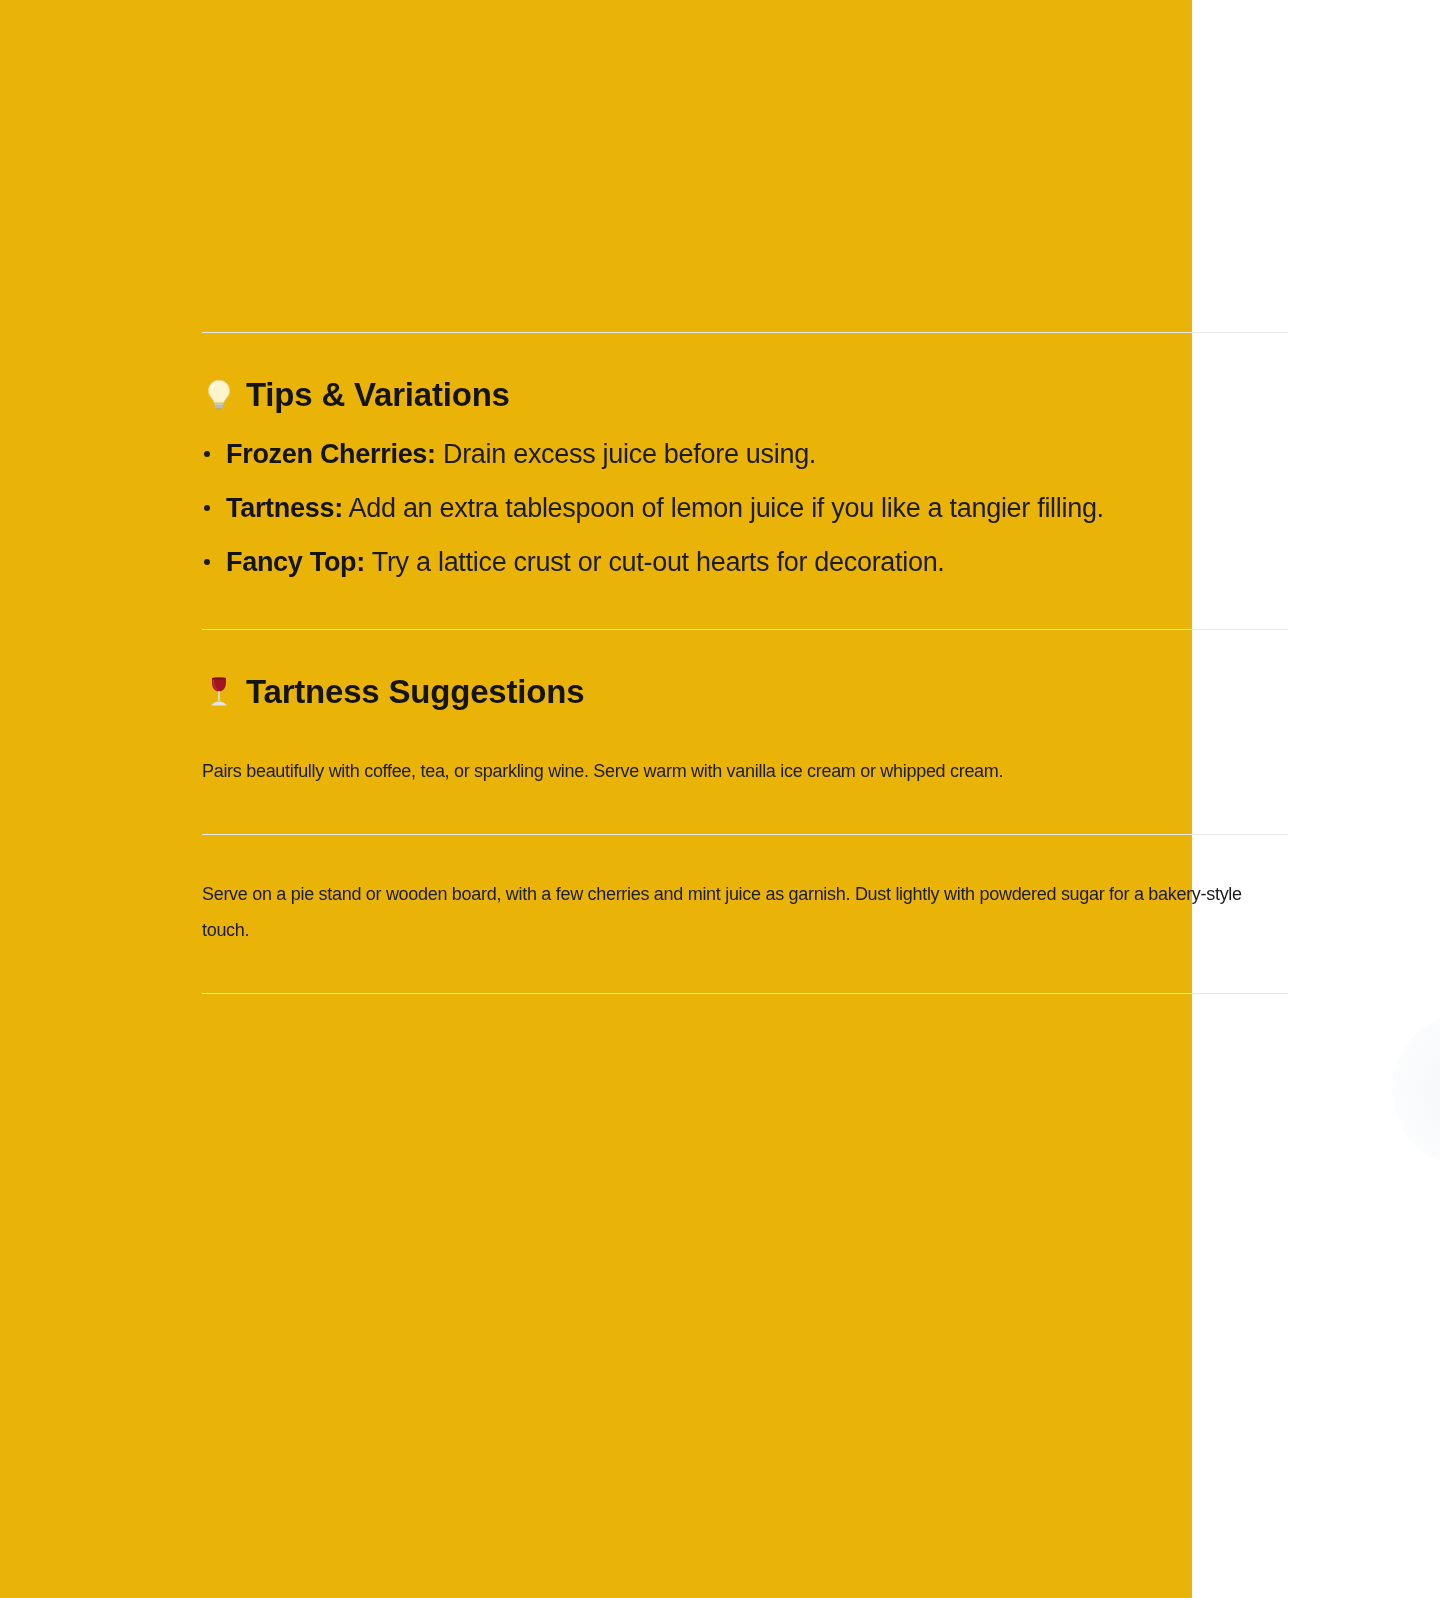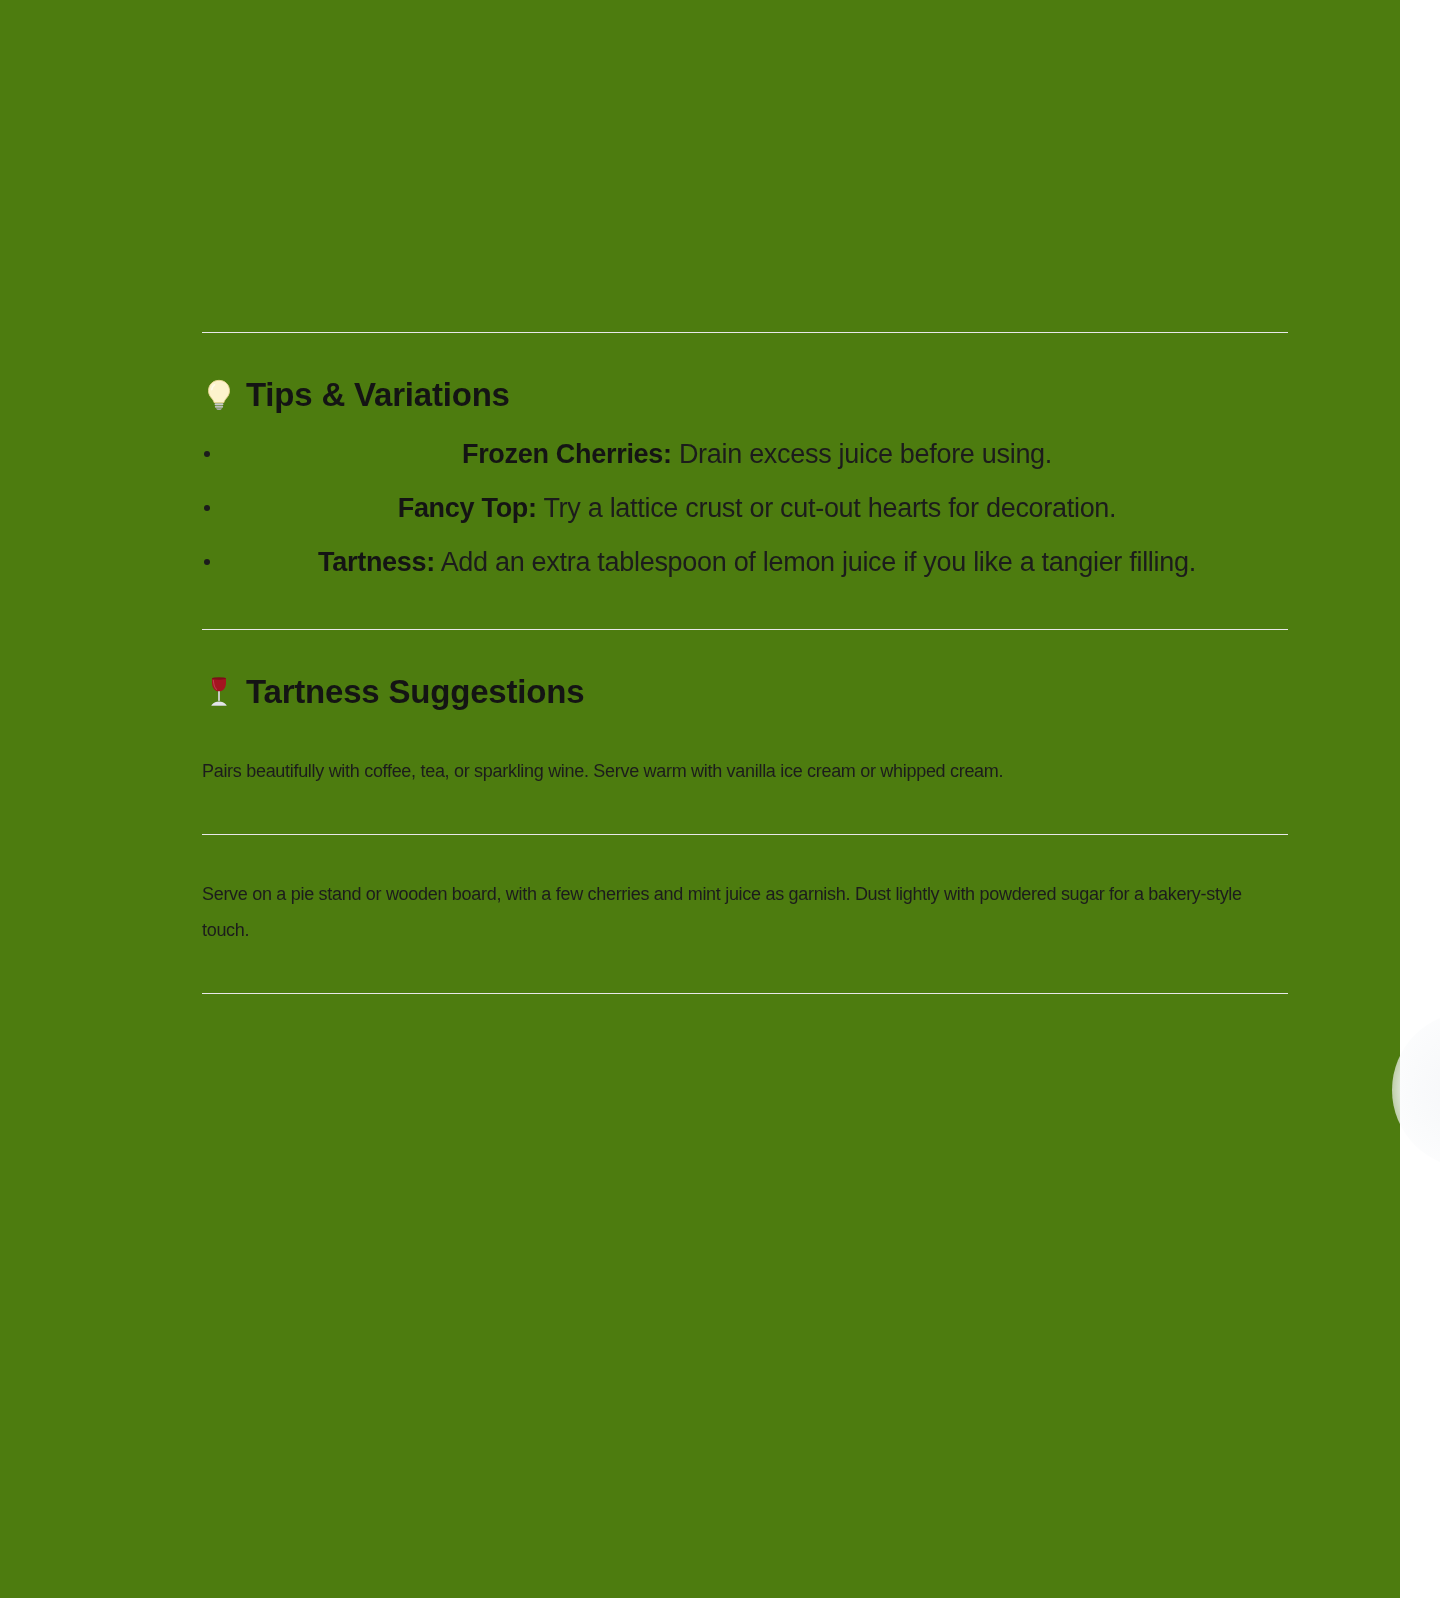--- a/index.html
+++ b/index.html
@@ -7,23 +7,24 @@
     padding: 0;
     background: #ffffff;
     width: 1440px;
     height: 1598px;
     overflow: hidden;
     font-family: "Liberation Sans", sans-serif;
     -webkit-font-smoothing: antialiased;
   }
   .page {
     position: relative;
-    width: 1400px;
+    width: 1180px;
     height: 1598px;
-    background: #4d7c0f;
+    background: #eab308;
+    padding-left: 12px;
   }
   .content {
     position: absolute;
     left: 202px;
     top: 0;
     width: 1086px;
     padding-top: 332px;
     color: #1c1c1c;
   }
   hr.divider {
@@ -49,21 +50,20 @@
   .heading-icon {
     width: 34px;
     height: 34px;
     flex: 0 0 34px;
     display: inline-block;
   }
   ul.tips-list {
     list-style: none;
     margin: 21px 0 0 0;
     padding: 0;
-    text-align: center;
   }
   ul.tips-list li {
     position: relative;
     padding-left: 24px;
     font-size: 27px;
     line-height: 36px;
     letter-spacing: -0.3px;
     margin: 0 0 18px 0;
     color: #1c1c1c;
   }
@@ -110,22 +110,22 @@
             <path d="M18 2.5c-6.5 0-11.1 4.9-11.1 10.9 0 3.7 1.7 6.1 3.3 8 1.3 1.6 2.3 2.9 2.6 4.6h10.4c.3-1.7 1.3-3 2.6-4.6 1.6-1.9 3.3-4.3 3.3-8 0-6-4.6-10.9-11.1-10.9z" fill="#fdf3cd" stroke="#e8d694" stroke-width="1"></path>
             <path d="M13.2 7.2c-1.6 1.2-2.7 3-2.9 5" stroke="#fffbe9" stroke-width="1.8" fill="none" stroke-linecap="round"></path>
             <rect x="13.3" y="26.8" width="9.4" height="2.1" rx="1" fill="#cbcbcb"></rect>
             <rect x="13.6" y="29.4" width="8.8" height="2.1" rx="1" fill="#bdbdbd"></rect>
             <path d="M14.8 32h6.4c-.5 1.3-1.6 2-3.2 2s-2.7-.7-3.2-2z" fill="#a8a8a8"></path>
           </svg></span>
           <span>Tips &amp; Variations</span>
         </h2>
       <ul class="tips-list">
         <li><span class="bullet-dot"></span><span class="bullet-label">Frozen Cherries:</span><span class="bullet-text"> Drain excess juice before using.</span></li>
+        <li><span class="bullet-dot"></span><span class="bullet-label">Tartness:</span><span class="bullet-text"> Add an extra tablespoon of lemon juice if you like a tangier filling.</span></li>
         <li><span class="bullet-dot"></span><span class="bullet-label">Fancy Top:</span><span class="bullet-text"> Try a lattice crust or cut-out hearts for decoration.</span></li>
-        <li><span class="bullet-dot"></span><span class="bullet-label">Tartness:</span><span class="bullet-text"> Add an extra tablespoon of lemon juice if you like a tangier filling.</span></li>
       </ul>
     </section>
 
     <hr class="divider divider-2">
 
     <section>
       <h2 class="section-heading">
           <span class="heading-icon"><svg viewBox="0 0 36 36" width="34" height="34" aria-hidden="true">
             <path d="M10.6 3.2h14.8v5.4c0 5.1-3 8.8-7.4 8.8s-7.4-3.7-7.4-8.8z" fill="#a41420"></path>
             <ellipse cx="18" cy="3.6" rx="7.4" ry="1.3" fill="#7c0f18"></ellipse>

